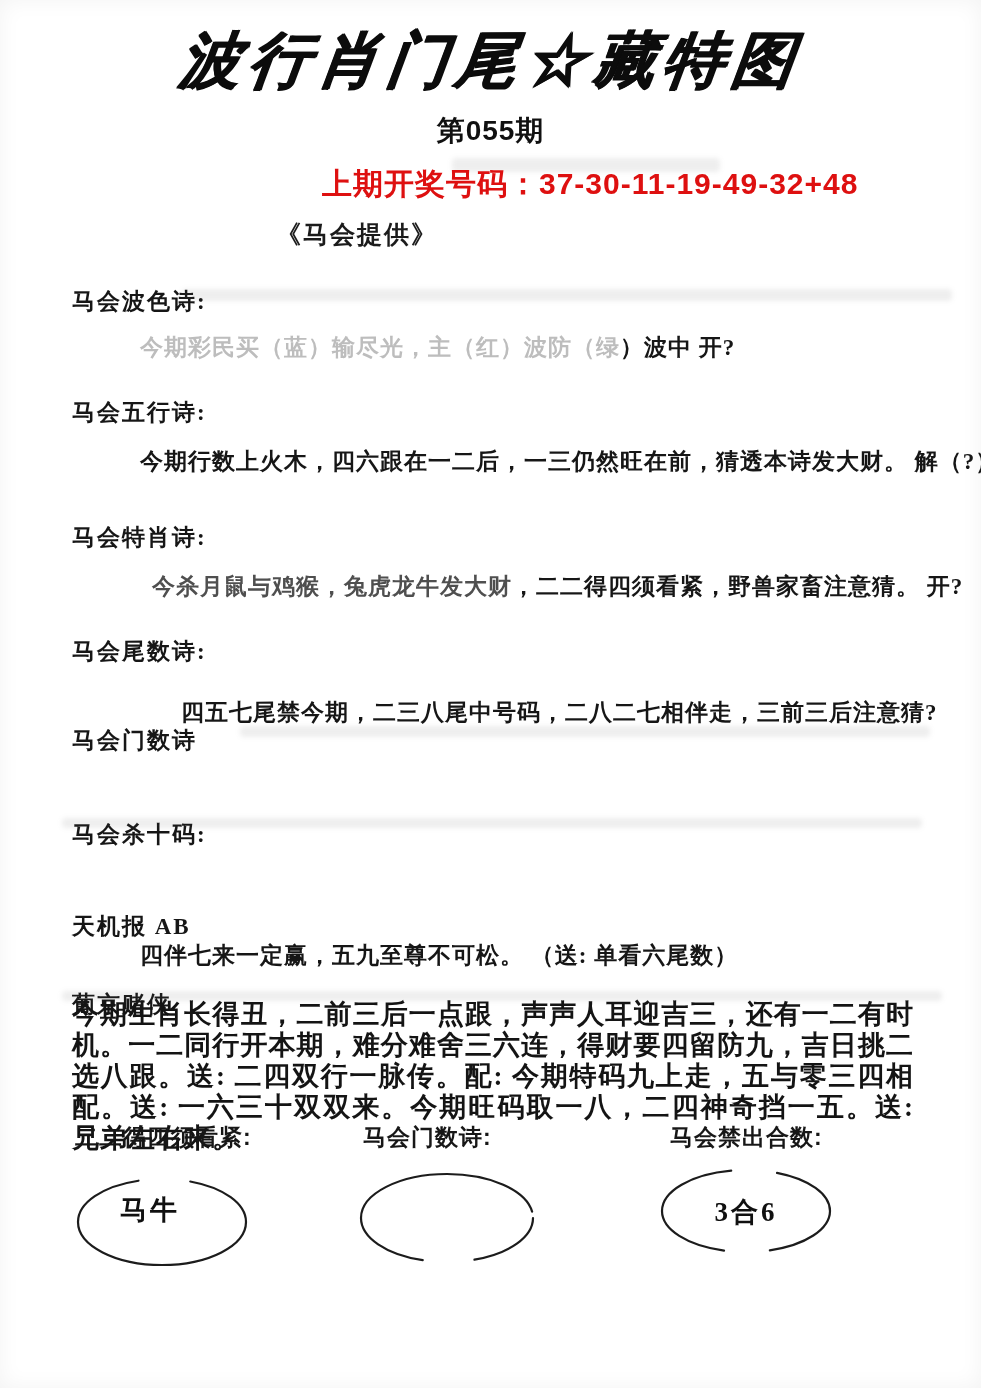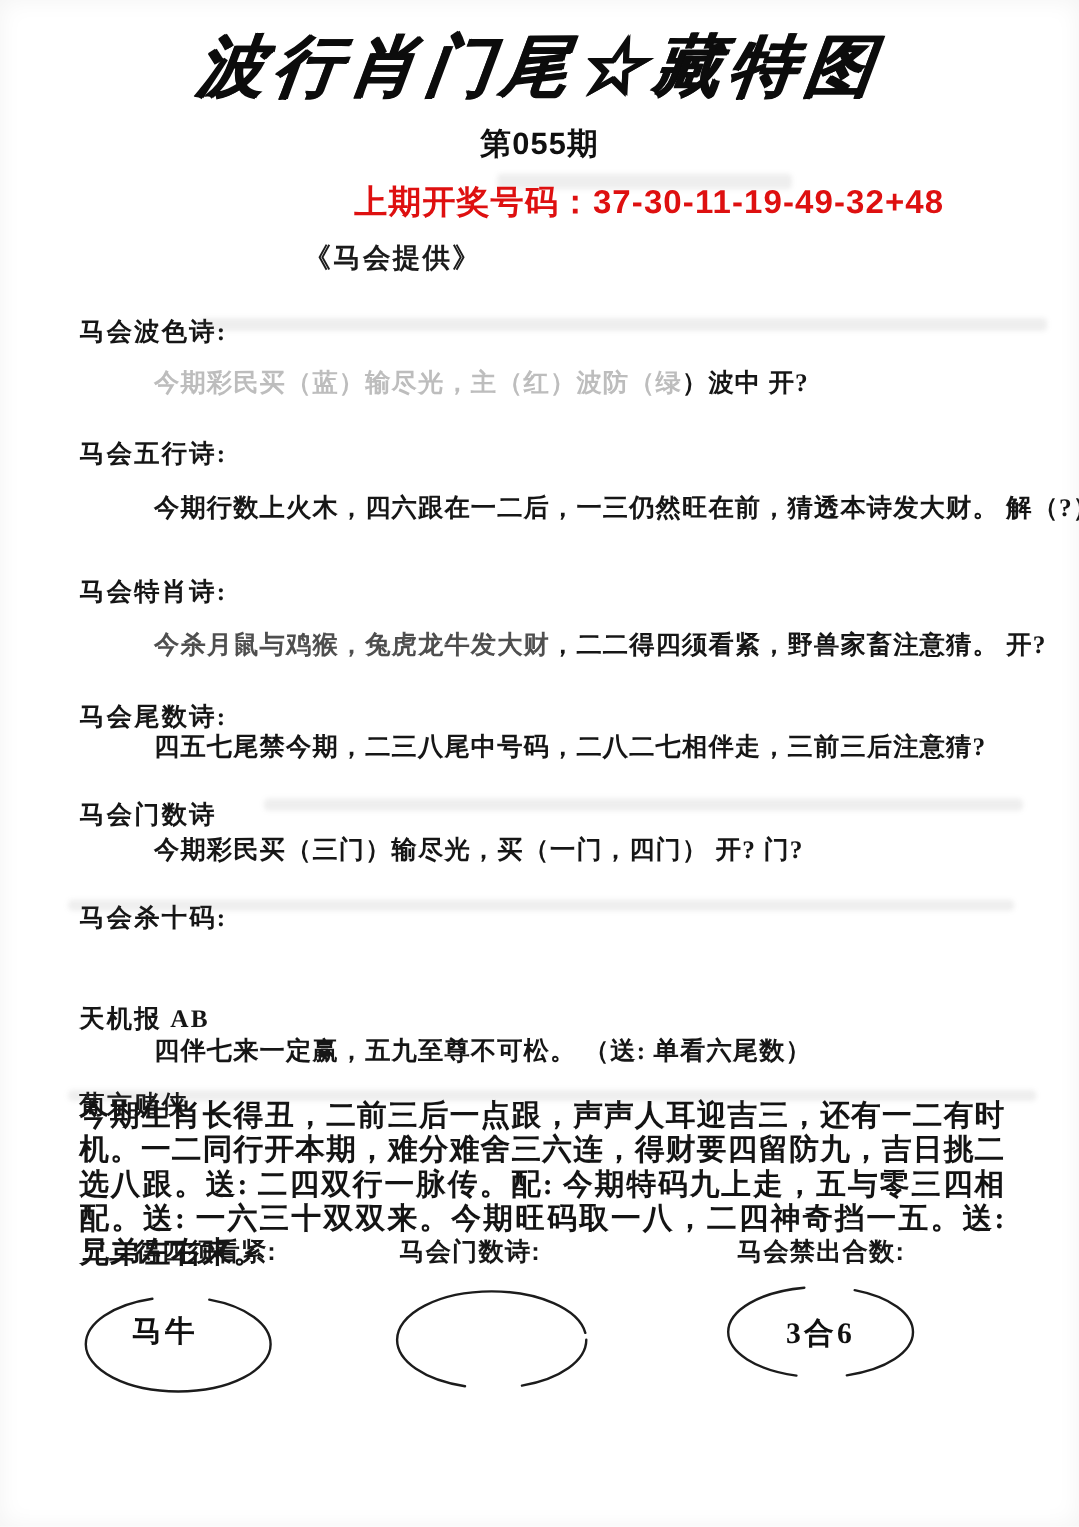--- a/index.html
+++ b/index.html
@@ -79,30 +79,29 @@
   <div class="h" style="top:265px;">马会波色诗:</div>
   <div class="smudge" style="top:289px;left:182px;width:770px;height:12px;"></div>
   <div class="line" style="top:332px;">
     <span class="faded">今期彩民买（蓝）输尽光，主（红）波防（绿</span><span>）波中 开?</span>
   </div>
 
   <div class="h" style="top:376px;">马会五行诗:</div>
   <div class="line" style="top:446px;">今期行数上火木，四六跟在一二后，一三仍然旺在前，猜透本诗发大财。 解（?）</div>
 
   <div class="h" style="top:501px;">马会特肖诗:</div>
-  <div class="line" style="top:571px;">
+  <div class="line" style="top:571px;margin-left:12px;">
     <span class="semi">今杀月鼠与鸡猴，兔虎龙牛发大财</span><span>，二二得四须看紧，野兽家畜注意猜。 开?</span>
   </div>
 
   <div class="h" style="top:615px;">马会尾数诗:</div>
-  <div class="line" style="top:663px;">四五七尾禁今期，二三八尾中号码，二八二七相伴走，三前三后注意猜?</div>
+  <div class="line" style="top:697px;margin-left:41px;">四五七尾禁今期，二三八尾中号码，二八二七相伴走，三前三后注意猜?</div>
 
   <div class="h" style="top:704px;">马会门数诗</div>
   <div class="smudge" style="top:726px;left:240px;width:690px;height:11px;"></div>
-  <div class="line" style="top:757px;">今期彩民买（三门）输尽光，买（一门，四门） 开? 门?</div>
 
   <div class="h" style="top:798px;">马会杀十码:</div>
   <div class="smudge" style="top:818px;left:62px;width:860px;height:10px;"></div>
 
   <div class="h" style="top:890px;">天机报 AB</div>
   <div class="line" style="top:940px;">四伴七来一定赢，五九至尊不可松。 （送: 单看六尾数）</div>
 
   <div class="h" style="top:968px;">葡京赌侠</div>
   <div class="smudge" style="top:991px;left:62px;width:880px;height:10px;"></div>
   <div class="para">今期生肖长得丑，二前三后一点跟，声声人耳迎吉三，还有一二有时机。一二同行开本期，难分难舍三六连，得财要四留防九，吉日挑二选八跟。送: 二四双行一脉传。配: 今期特码九上走，五与零三四相配。送: 一六三十双双来。今期旺码取一八，二四神奇挡一五。送: 兄弟左右来。</div>

